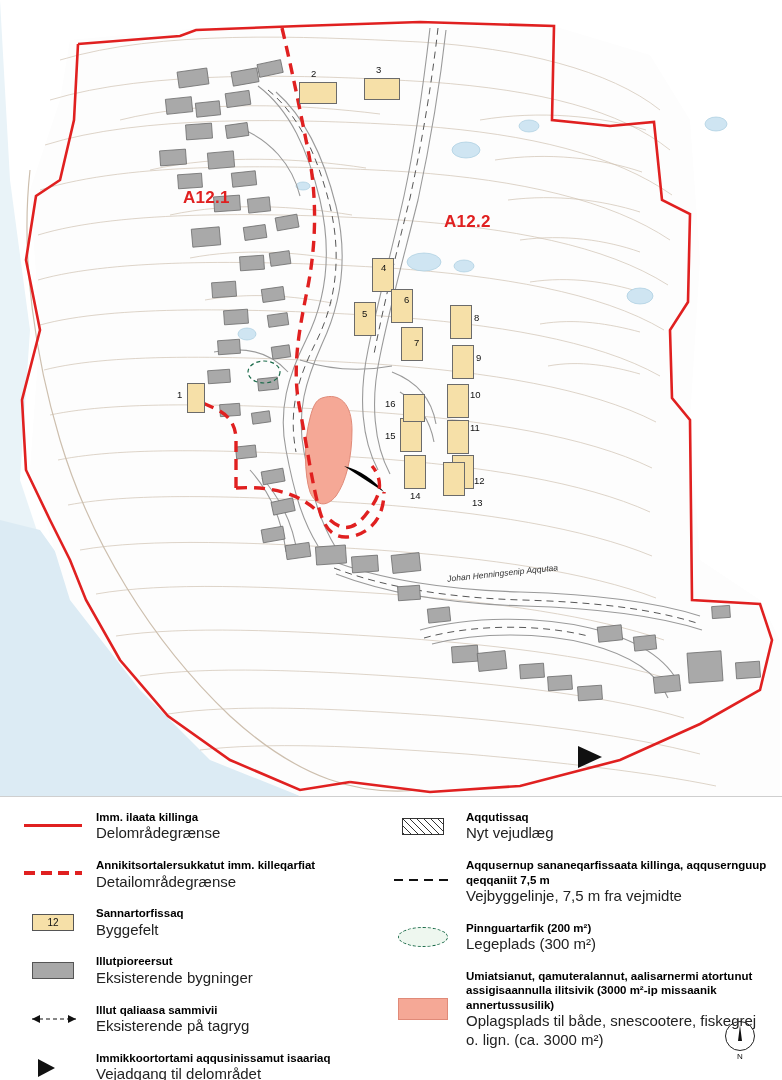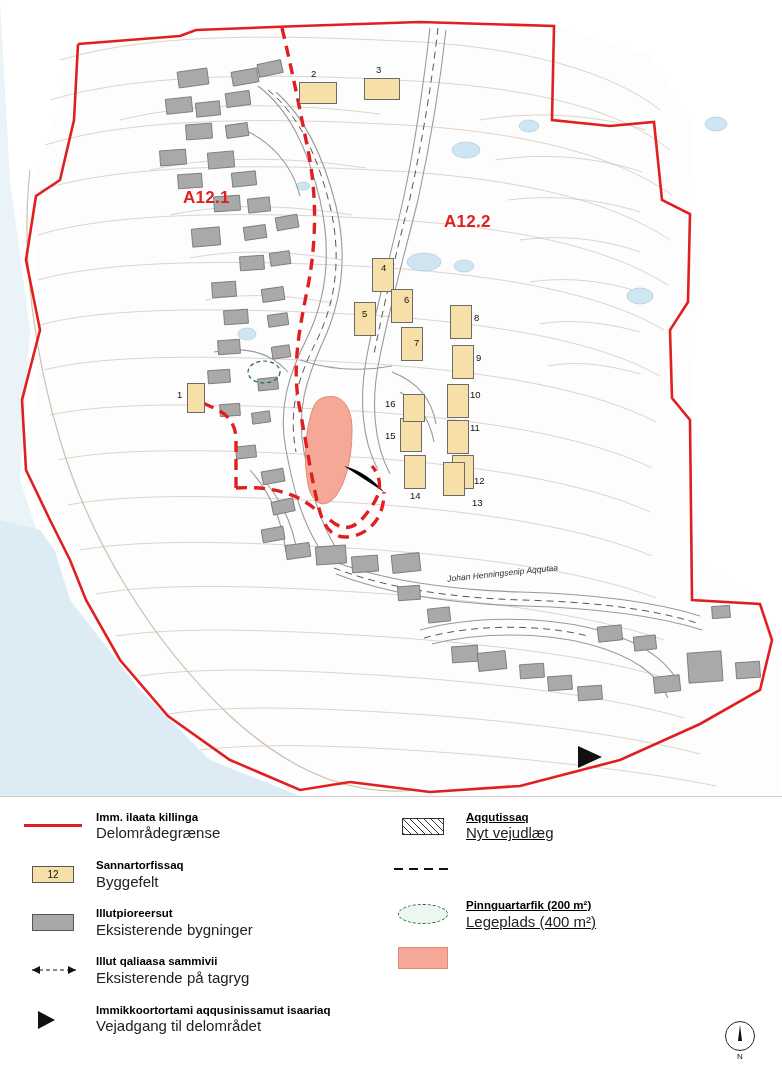--- a/index.html
+++ b/index.html
@@ -72,21 +72,21 @@
     width: 782px;
     height: 284px;
     background: #ffffff;
     border-top: 1px solid #cfcfcf;
   }
   .legend-col {
     position: absolute;
     top: 12px;
   }
   #legend-col-left { left: 22px; width: 370px; }
-  #legend-col-right { left: 392px; width: 378px; text-decoration: underline; }
+  #legend-col-right { left: 392px; width: 378px; }
   .legend-row {
     display: flex;
     align-items: center;
     margin-bottom: 14px;
   }
   .legend-symbol {
     width: 64px;
     min-width: 64px;
     height: 26px;
     position: relative;
@@ -456,20 +456,29 @@
       <div class="legend-row">
         <div class="legend-symbol">
           <span class="sym-redline"></span>
         </div>
         <div class="legend-text">
           <span class="legend-title">Imm. ilaata killinga</span>
           <span class="legend-sub">Delområdegrænse</span>
         </div>
       </div>
 
+      <div class="legend-row">
+        <div class="legend-symbol">
+          <span class="sym-reddash"></span>
+        </div>
+        <div class="legend-text">
+          <span class="legend-title">Annikitsortalersukkatut imm. killeqarfiat</span>
+          <span class="legend-sub">Detailområdegrænse</span>
+        </div>
+      </div>
 
       <div class="legend-row">
         <div class="legend-symbol">
           <span class="sym-plotbox">12</span>
         </div>
         <div class="legend-text">
           <span class="legend-title">Sannartorfissaq</span>
           <span class="legend-sub">Byggefelt</span>
         </div>
       </div>
@@ -519,35 +528,43 @@
         <div class="legend-text">
           <span class="legend-title">Aqqutissaq</span>
           <span class="legend-sub">Nyt vejudlæg</span>
         </div>
       </div>
 
       <div class="legend-row">
         <div class="legend-symbol">
           <span class="sym-blackdash"></span>
         </div>
+        <div class="legend-text">
+          <span class="legend-title">Aqqusernup sananeqarfissaata killinga, aqqusernguup qeqqaniit 7,5 m</span>
+          <span class="legend-sub">Vejbyggelinje, 7,5 m fra vejmidte</span>
+        </div>
       </div>
 
       <div class="legend-row">
         <div class="legend-symbol">
           <span class="sym-ellipse"></span>
         </div>
         <div class="legend-text">
           <span class="legend-title">Pinnguartarfik (200 m²)</span>
-          <span class="legend-sub">Legeplads (400 m²)</span>
+          <span class="legend-sub">Legeplads (300 m²)</span>
         </div>
       </div>
 
       <div class="legend-row">
         <div class="legend-symbol">
           <span class="sym-salmonbox"></span>
+        </div>
+        <div class="legend-text">
+          <span class="legend-title">Umiatsianut, qamuteralannut, aalisarnermi atortunut assigisaannulla ilitsivik (3000 m²-ip missaanik annertussusilik)</span>
+          <span class="legend-sub">Oplagsplads til både, snescootere, fiskegrej o. lign. (ca. 3000 m²)</span>
         </div>
       </div>
 
     </div>
 
     <div id="compass">
       <div class="ring">
         <span class="needle"></span>
       </div>
       <div class="n">N</div>

